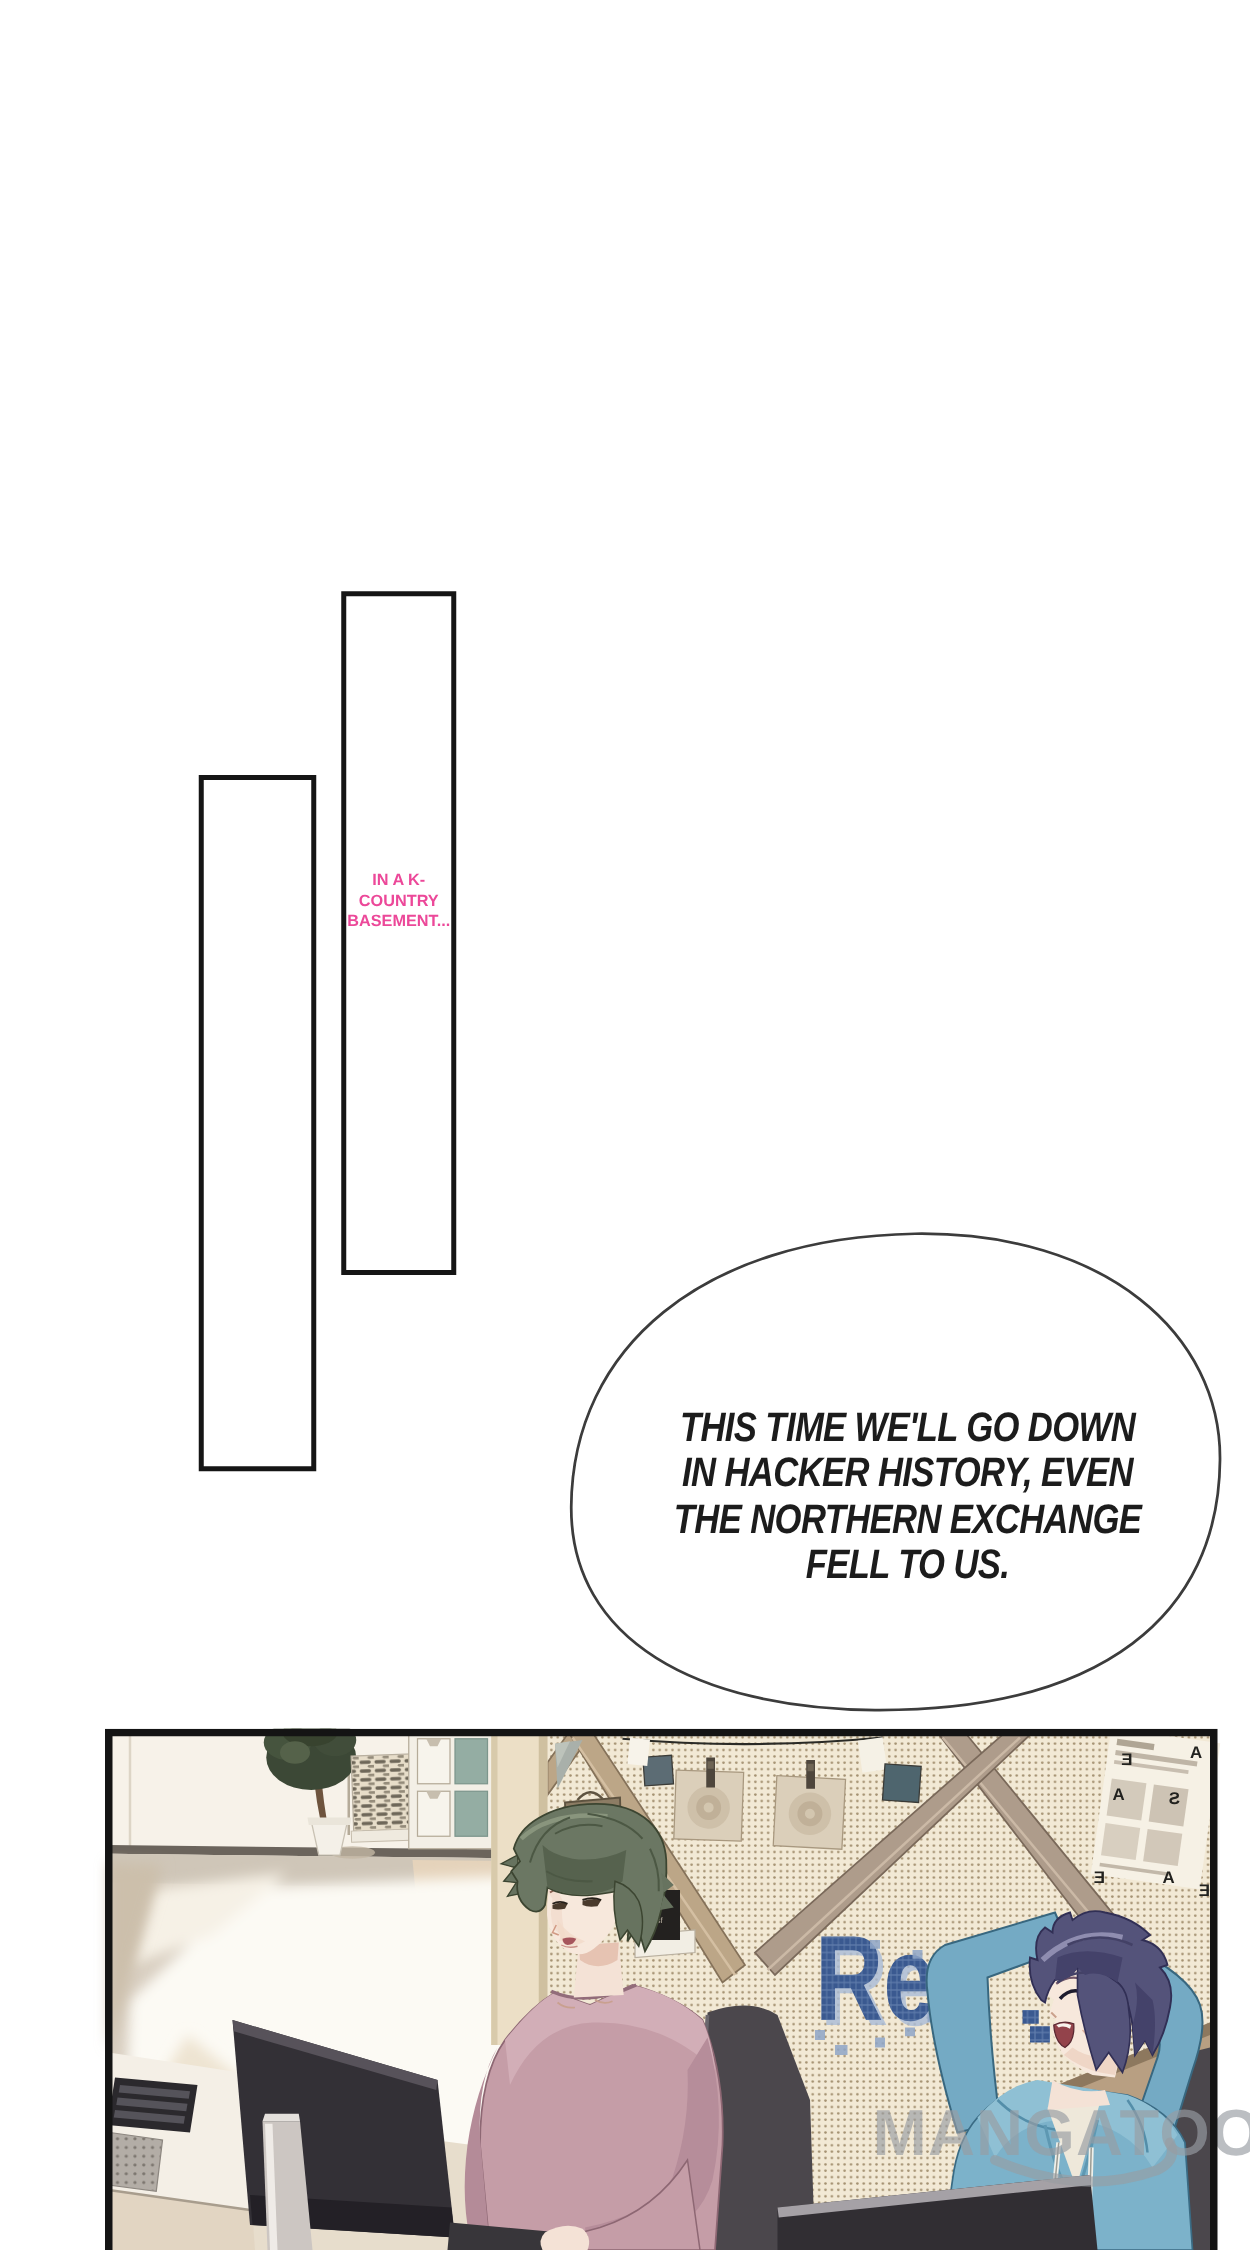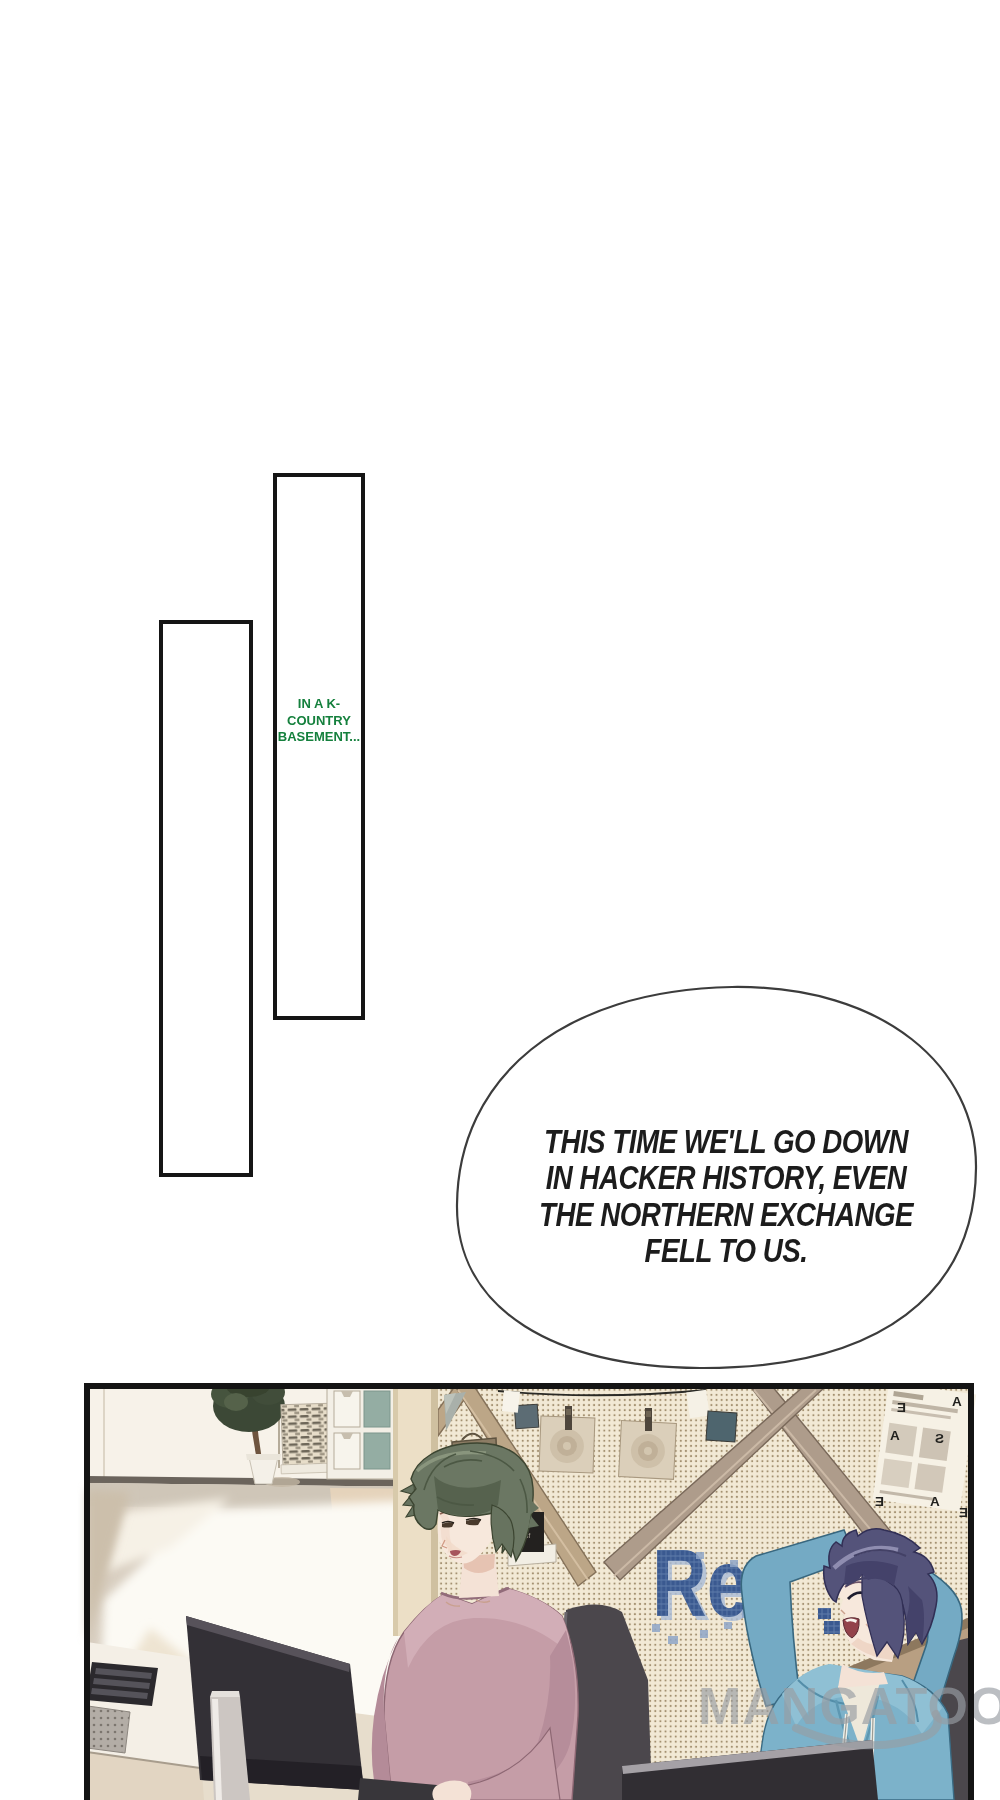--- a/index.html
+++ b/index.html
@@ -4,21 +4,21 @@
 html,body{margin:0;padding:0;background:#fff}
 body{position:relative;width:1000px;height:1800px;overflow:hidden;font-family:"Liberation Sans",sans-serif}
 .abs{position:absolute}
 </style></head>
 <body>
 
 <div class="abs" style="left:159px;top:620px;width:94px;height:557px;border:4px solid #151515;background:#fff;box-sizing:border-box"></div>
 
 <div class="abs" style="left:273px;top:473px;width:92px;height:547px;border:4px solid #151515;background:#fff;box-sizing:border-box"></div>
 
-<div class="abs" style="left:274px;top:696px;width:90px;font-weight:bold;font-size:13px;line-height:16.5px;text-align:center;color:#15803d;letter-spacing:0px">IN A K-<br>COUNTRY<br>BASEMENT...</div>
+<div class="abs" style="left:274px;top:696px;width:90px;font-weight:bold;font-size:13px;line-height:16.5px;text-align:center;color:#ec4899;letter-spacing:0px">IN A K-<br>COUNTRY<br>BASEMENT...</div>
 
 <svg class="abs" style="left:450px;top:978px" width="536" height="398" viewBox="450 978 536 398">
 <path d="M 457 1205 C 458 1078 562 990 732 987 C 885 985 977 1068 976 1168 C 975 1292 882 1369 700 1368 C 558 1367 456 1312 457 1205 Z" fill="#ffffff" stroke="#3c3c3c" stroke-width="2.2"></path>
 </svg>
 
 <div class="abs" id="btext" style="left:426px;top:1124px;width:600px;text-align:center;font-weight:bold;font-style:italic;font-size:33px;line-height:36.4px;color:#1c1c1c;letter-spacing:-0.6px;transform:scaleX(0.84);transform-origin:50% 50%">THIS TIME WE'LL GO DOWN<br>IN HACKER HISTORY, EVEN<br>THE NORTHERN EXCHANGE<br>FELL TO US.</div>
 
 <svg class="abs" style="left:0;top:1383px" width="1000" height="417" viewBox="0 1383 1000 417">
 <defs>
 <pattern id="dots" width="5.1" height="5.1" patternUnits="userSpaceOnUse">

